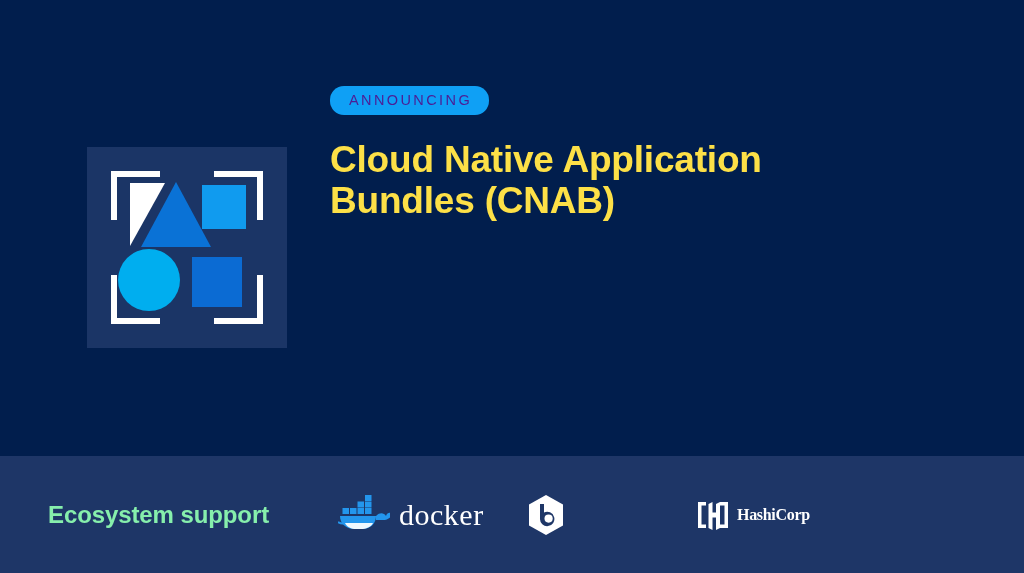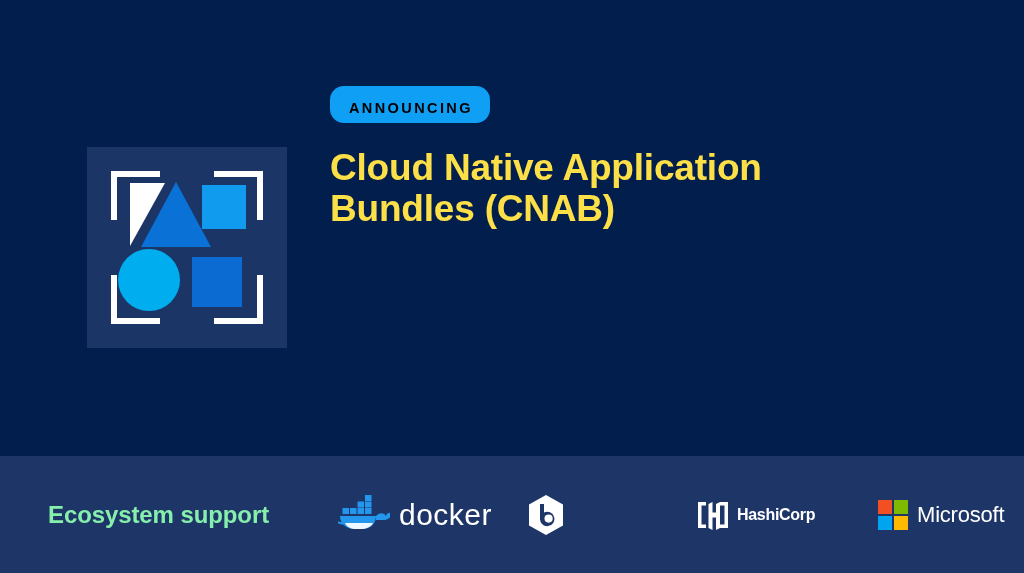--- a/index.html
+++ b/index.html
@@ -47,25 +47,25 @@
   #content {
     position: absolute;
     left: 330px;
     top: 86px;
     width: 660px;
   }
 
   #announcing-badge {
     display: inline-block;
     background: #0fa0f5;
-    color: #000000;
+    color: #4c1d95;
     font-size: 14.5px;
-    font-weight: bold;
+    font-weight: normal;
     letter-spacing: 2.4px;
-    padding: 15px 17px 7px 19px;
+    padding: 7px 17px 7px 19px;
     border-radius: 14px;
     line-height: 1;
     white-space: nowrap;
   }
 
   #headline {
     margin: 24px 0 0 0;
     color: #fde047;
     font-size: 37px;
     font-weight: bold;
@@ -106,20 +106,21 @@
     font-weight: bold;
     letter-spacing: -0.1px;
     white-space: nowrap;
   }
   .partner-logo {
     position: absolute;
     display: flex;
     align-items: center;
     gap: 9px;
     height: 44px;
+    font-family: Liberation Serif, serif;
   }
   .partner-name {
     color: #ffffff;
     font-weight: bold;
     white-space: nowrap;
   }
   #logo-docker  { left: 338px; }
   #logo-bitnami { left: 527px; }
   #logo-hashicorp { left: 698px; }
   #logo-microsoft { left: 878px; }
@@ -207,24 +208,15 @@
       <svg width="30" height="32" viewBox="0 0 30 32">
         <g fill="#ffffff">
           <path d="M0 3 h8 v3.5 H3.5 v19 H8 V29 H0 Z"></path>
           <path d="M30 3 h-8 v3.5 h4.5 v19 H22 V29 h8 Z"></path>
           <path d="M10.5 5 l4 -2 v10.5 h3.5 V5 l4 -2 v26 l-4 2 V18.5 h-3.5 V31 l-4 -2 Z"></path>
         </g>
       </svg>
       <span class="partner-name">HashiCorp</span>
     </div>
 
-    <div class="partner-logo" id="logo-microsoft">
-      <svg width="30" height="30" viewBox="0 0 30 30">
-        <rect x="0" y="0" width="14" height="14" fill="#f25022"></rect>
-        <rect x="16" y="0" width="14" height="14" fill="#7fba00"></rect>
-        <rect x="0" y="16" width="14" height="14" fill="#00a4ef"></rect>
-        <rect x="16" y="16" width="14" height="14" fill="#ffb900"></rect>
-      </svg>
-      <span class="partner-name">Microsoft</span>
-    </div>
 
   </div>
 </div>
 
 </body></html>

